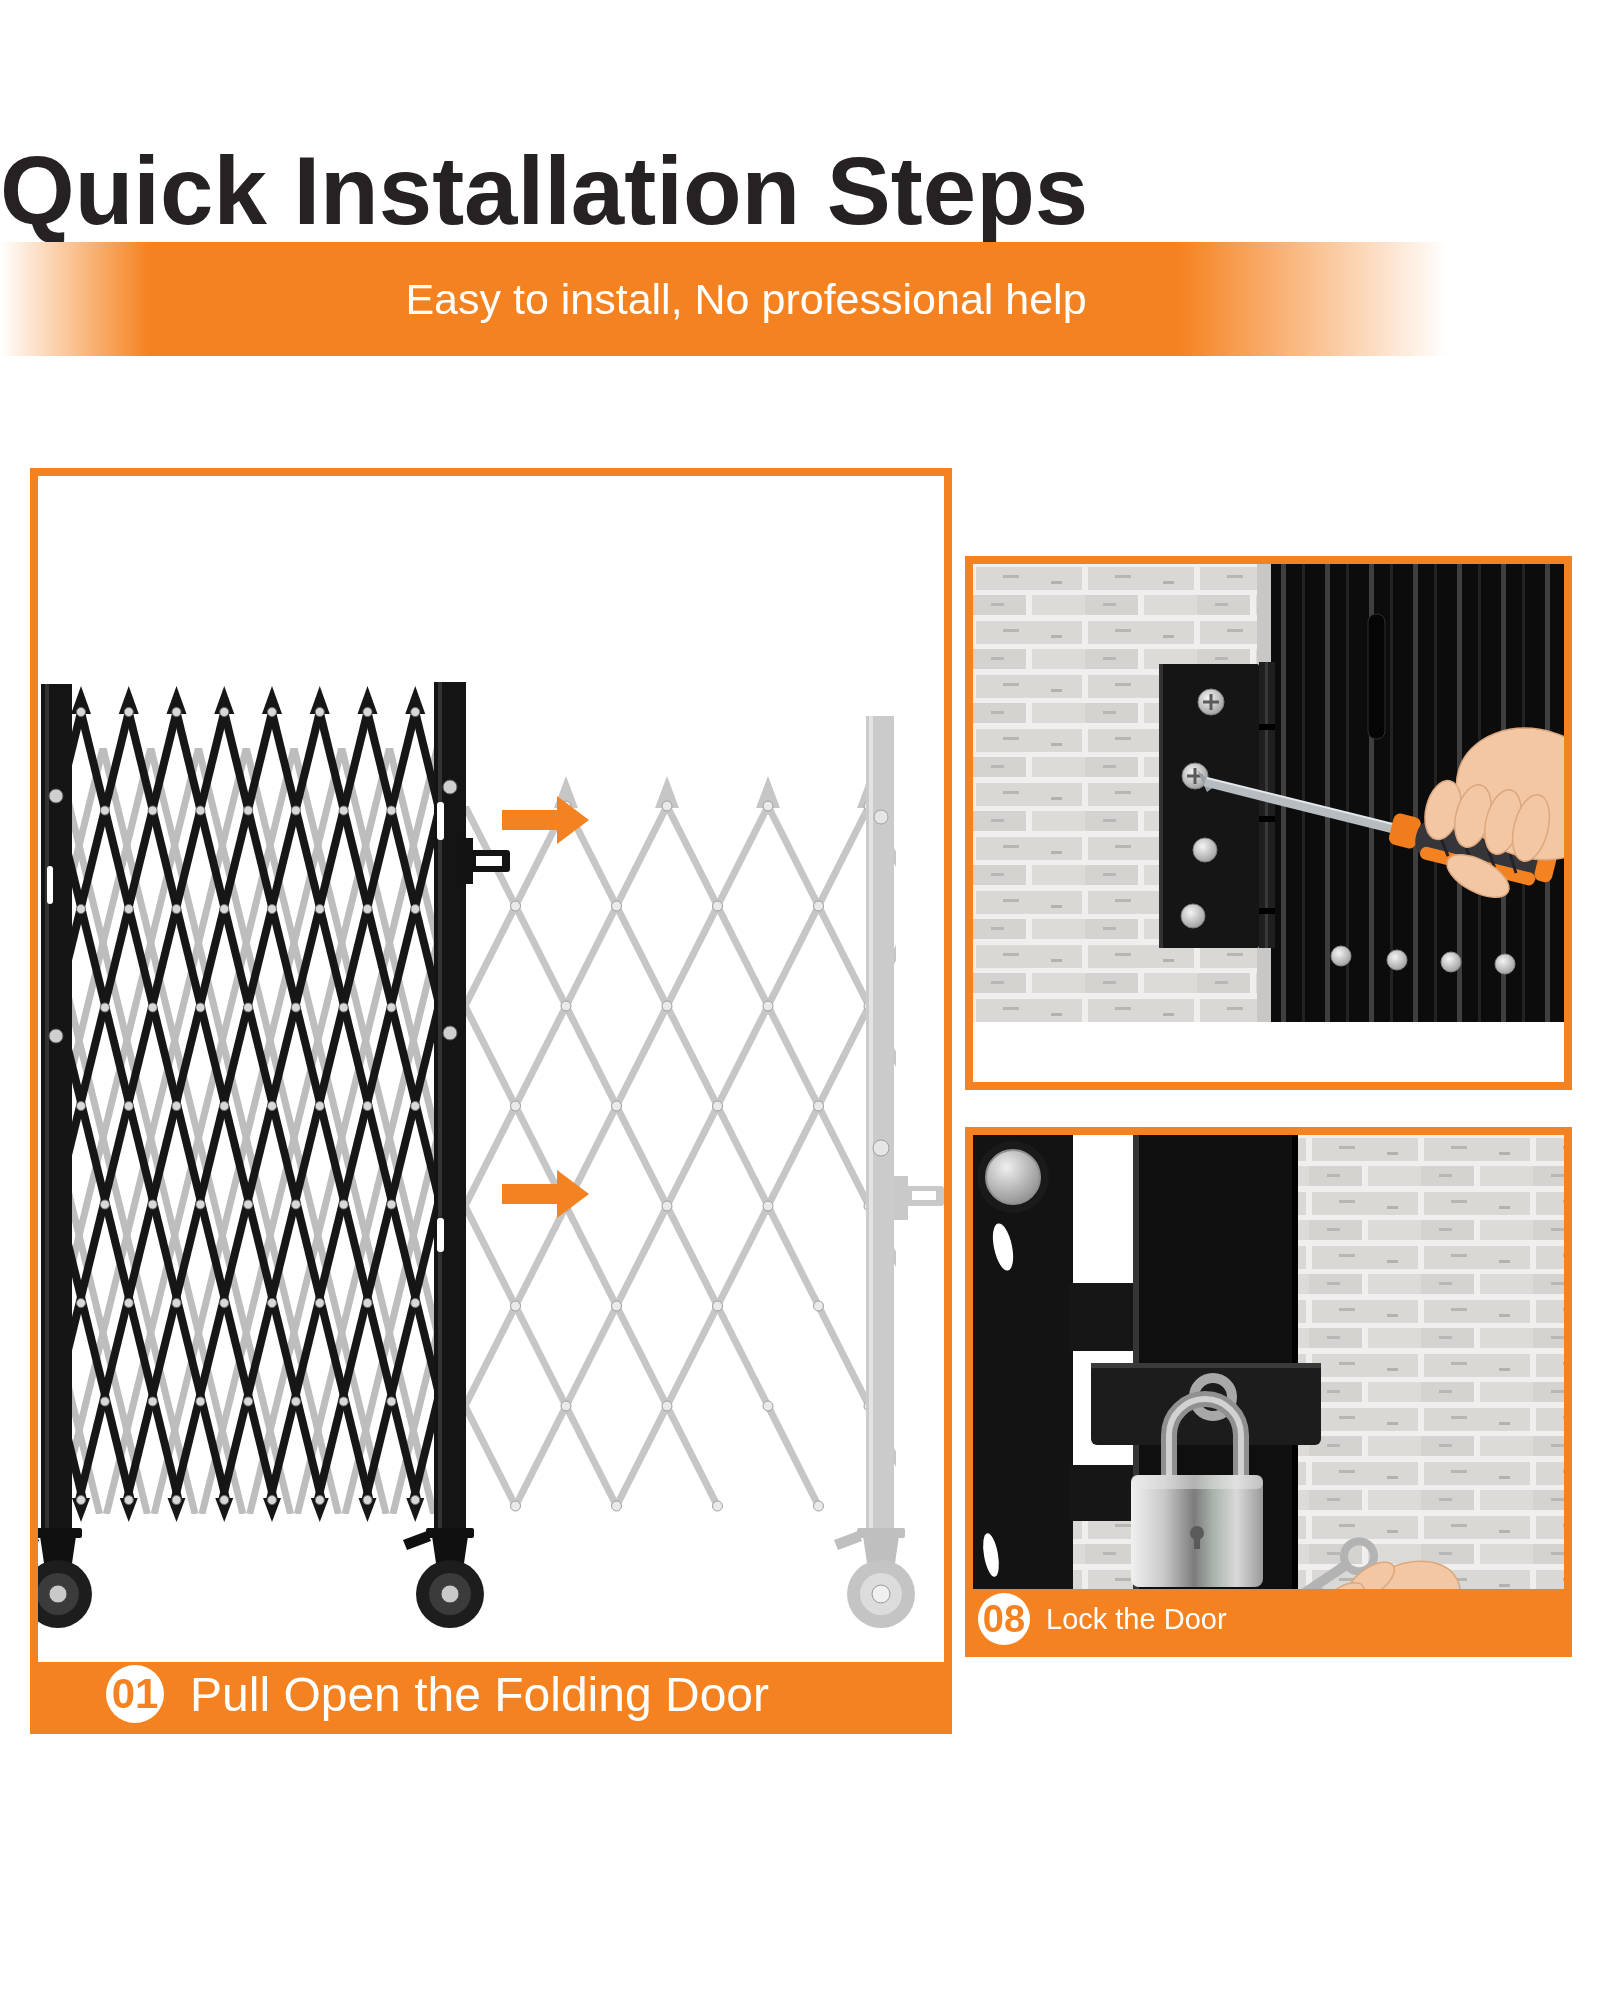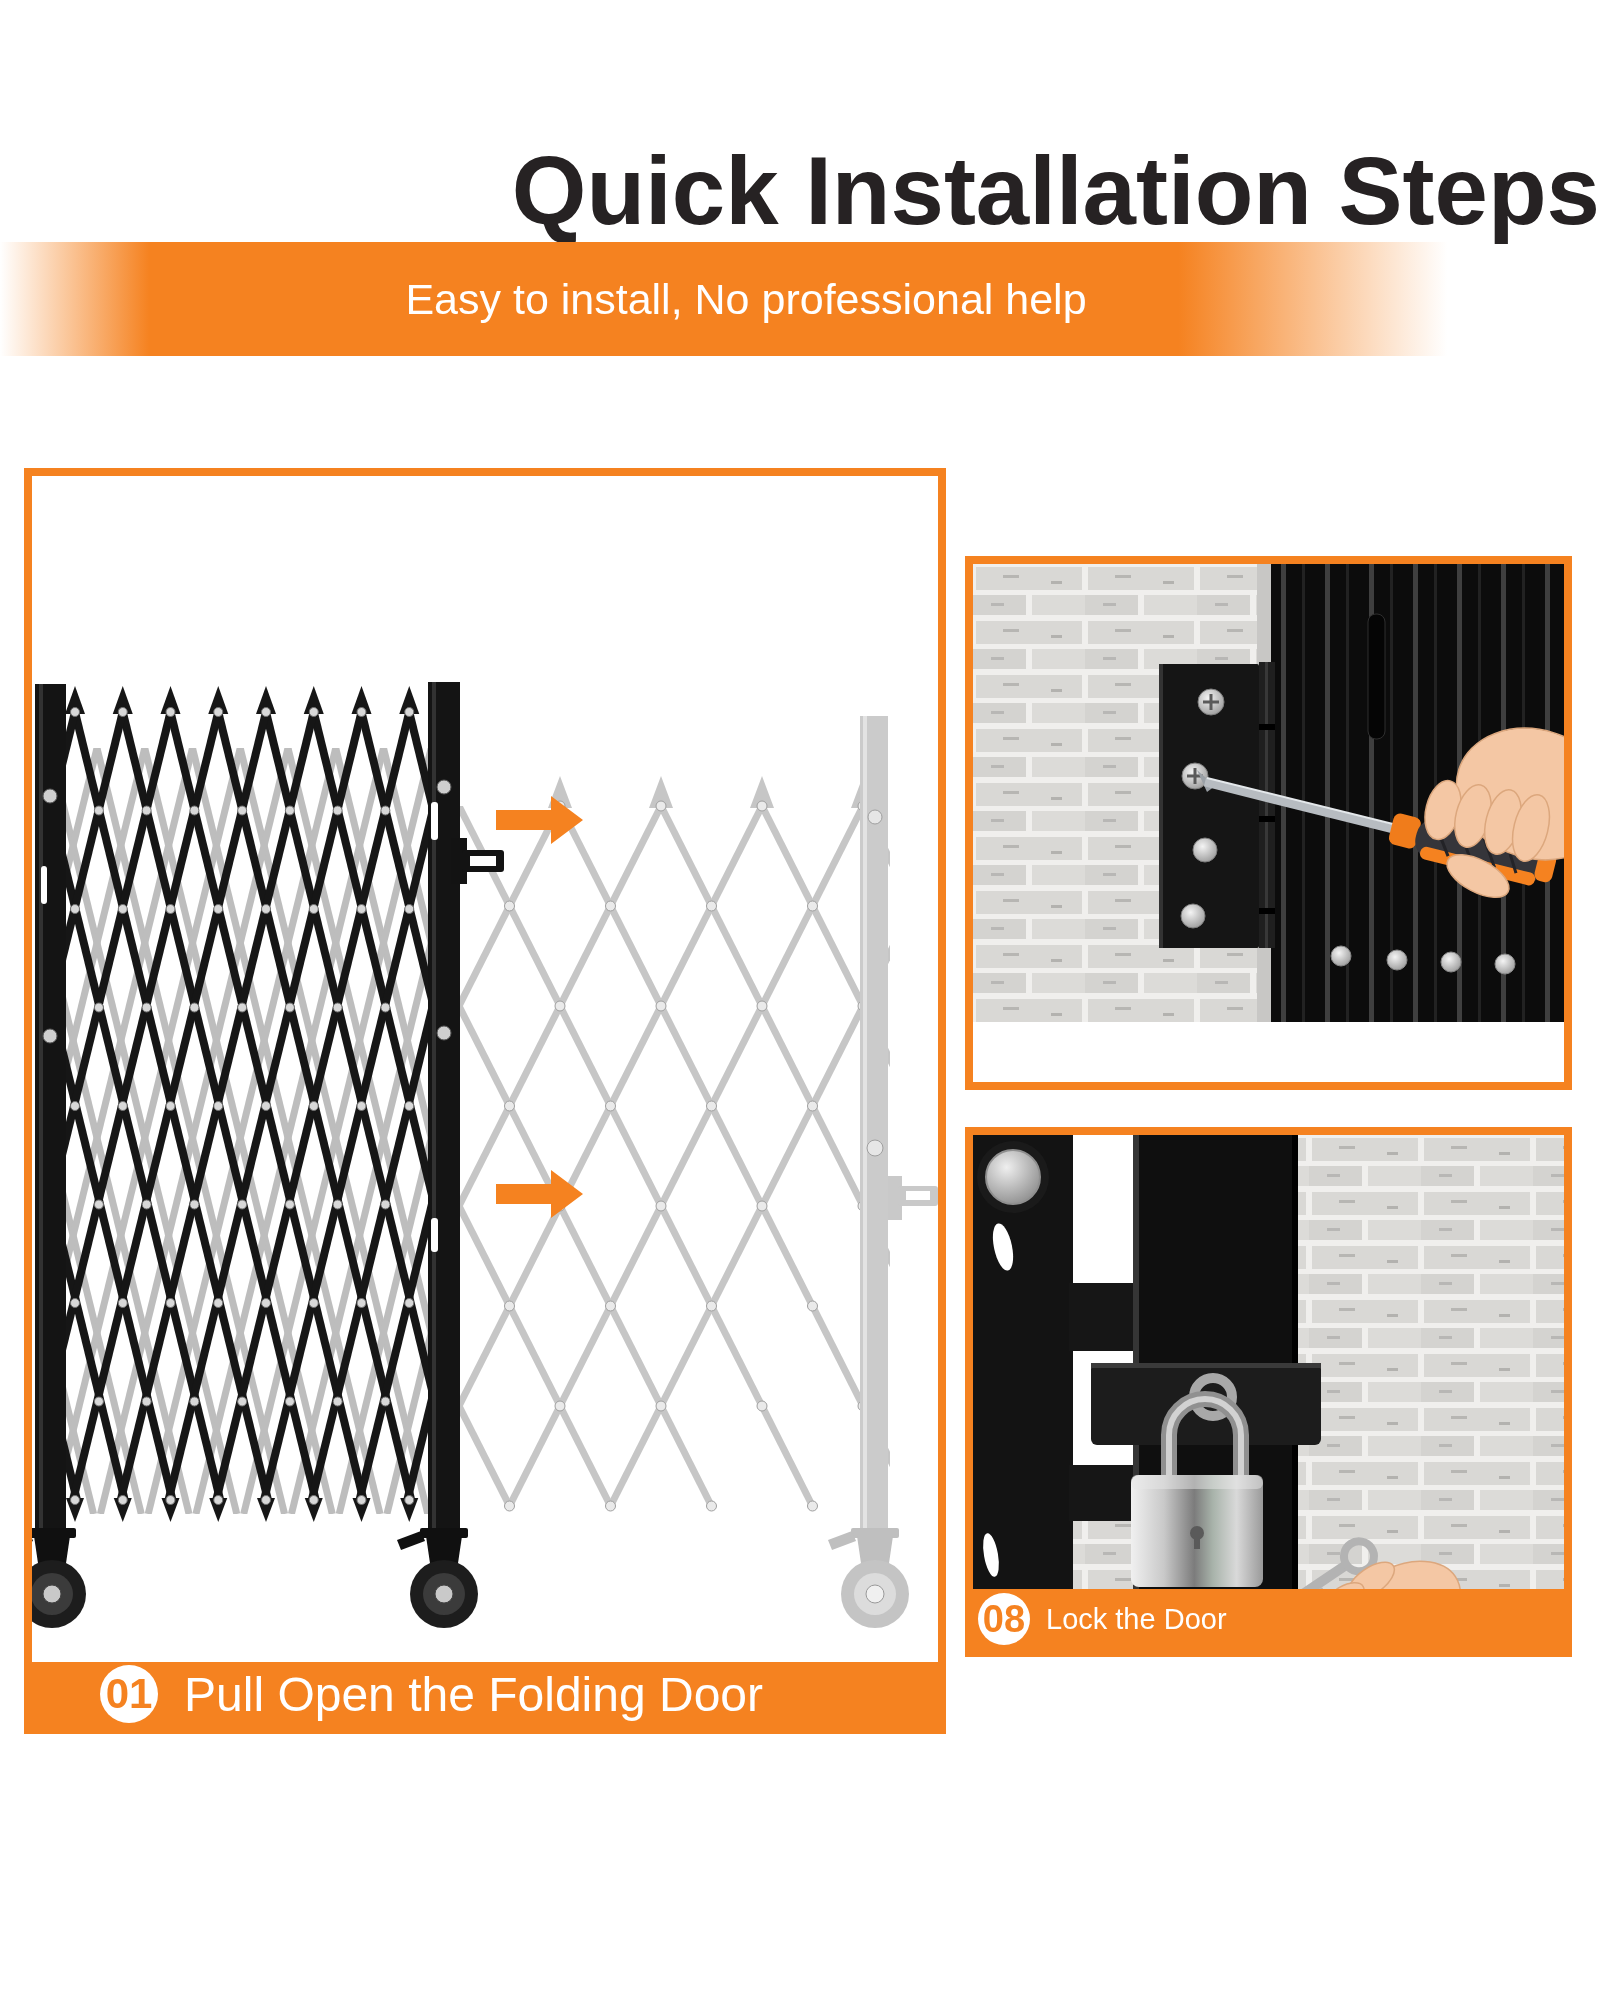--- a/index.html
+++ b/index.html
@@ -1,26 +1,26 @@
 <!DOCTYPE html>
 <html><head>
 <meta charset="utf-8">
 <style>
   html,body{margin:0;padding:0;background:#ffffff;}
   .page{position:relative;width:1600px;height:2000px;background:#fff;overflow:hidden;
         font-family:"Liberation Sans","DejaVu Sans",sans-serif;}
-  .title{position:absolute;top:72px;left:0;width:1600px;text-align:right;
+  .title{position:absolute;top:72px;left:0;width:1600px;text-align:left;
          font-size:96px;font-weight:bold;color:#262223;letter-spacing:0;}
   .banner{position:absolute;top:242px;left:0;width:1492px;height:114px;
           background:linear-gradient(to right,#ffffff 0%,#f58220 10%,#f58220 79%,#ffffff 97%);
           display:flex;align-items:center;justify-content:center;}
   .banner-text{color:#ffffff;font-size:43px;font-weight:400;}
   .stepbox{position:absolute;border:8px solid #f58220;background:#fff;box-sizing:border-box;
            display:flex;flex-direction:column;}
-  .box-main{left:24px;top:468px;width:922px;height:1266px;}
+  .box-main{left:30px;top:468px;width:922px;height:1266px;}
   .box-two{left:965px;top:556px;width:607px;height:534px;}
   .box-three{left:965px;top:1127px;width:607px;height:530px;}
   .photo{flex:1 1 auto;position:relative;overflow:hidden;}
   .photo svg{display:block;}
   .stepbar{background:#f58220;display:flex;align-items:center;flex:0 0 auto;}
   .bar-main{height:64px;padding-left:68px;}
   .bar-side{height:60px;padding-left:5px;}
   .badge{background:#ffffff;color:#f58220;font-weight:bold;border-radius:50%;
          display:flex;align-items:center;justify-content:center;flex:0 0 auto;}
   .badge-main{width:58px;height:58px;font-size:42px;}

